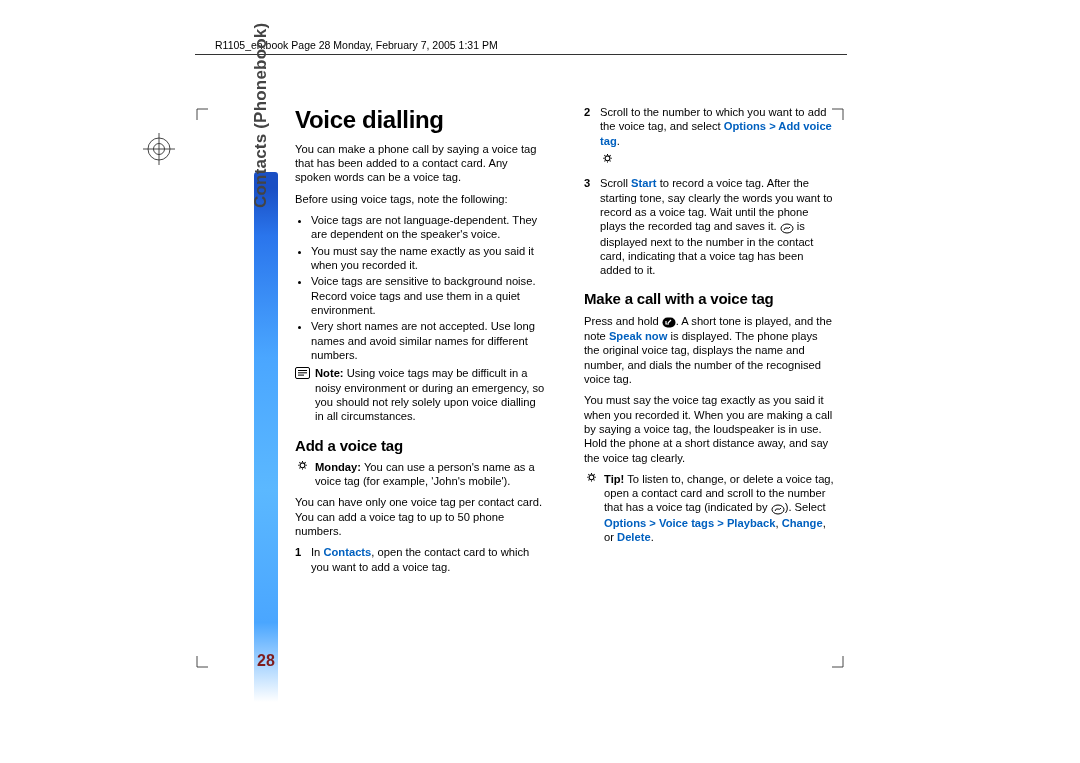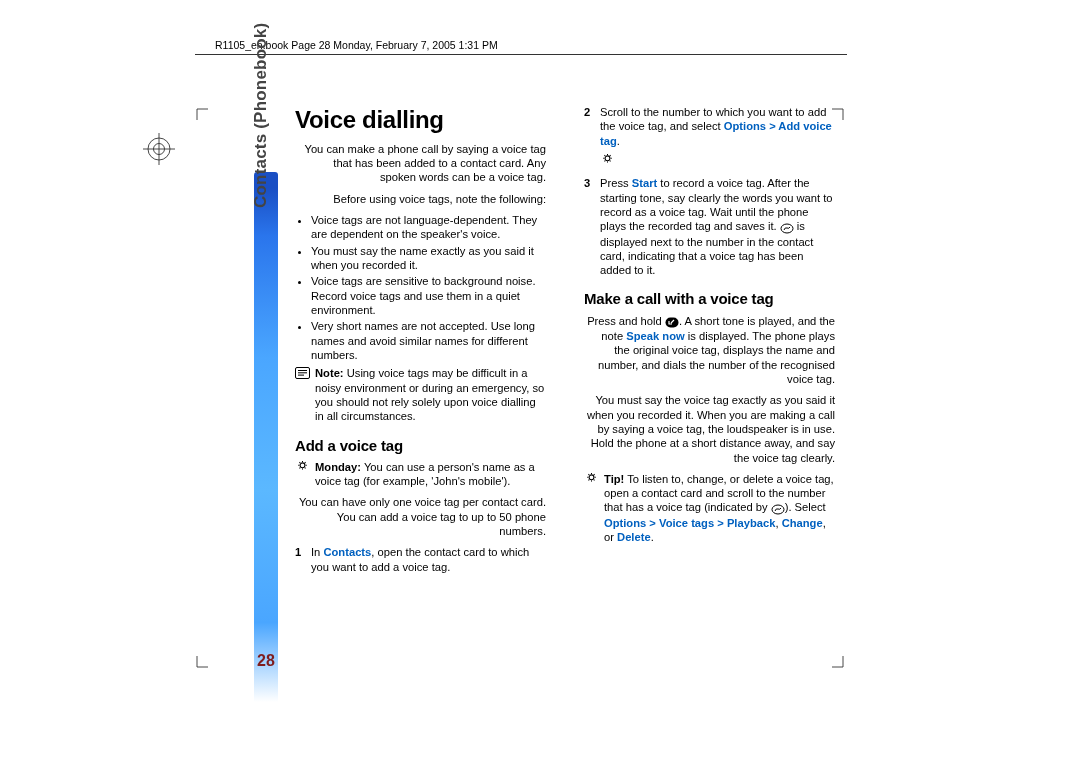--- a/index.html
+++ b/index.html
@@ -97,21 +97,21 @@
     margin-bottom: 6px;
     letter-spacing: -0.3px;
   }
   .h2 {
     font-size: 15px;
     font-weight: 700;
     margin-top: 12px;
     margin-bottom: 5px;
     letter-spacing: -0.2px;
   }
-  .para { margin-bottom: 7px; text-align: right; }
+  .para { margin-bottom: 7px; }
   .bullets { list-style: disc; padding-left: 16px; margin-bottom: 4px; }
   .bullets li { margin-bottom: 2px; }
   .ol { list-style: none; padding-left: 0; }
   .ol li { display: flex; margin-bottom: 5px; }
   .ol .num { font-weight: 700; min-width: 16px; }
   .ol .body { flex: 1; }
   .note-row, .tip-row, .ex-row { display: flex; margin-bottom: 7px; }
   .ticon { min-width: 18px; margin-right: 2px; padding-top:1px;}
   .ticon svg { width: 15px; height: 12px; }
   .link-inline { color: #0060bf; font-weight: 700; }
@@ -237,21 +237,21 @@
                 <line x1="10.1" y1="7.6" x2="11.1" y2="8.6"></line>
                 <line x1="3.9" y1="8.6" x2="4.9" y2="7.6"></line>
                 <line x1="10.1" y1="2.4" x2="11.1" y2="1.4"></line>
               </g>
             </svg>
         </span>
       </div>
       <ol class="ol">
         <li>
           <span class="num">3</span>
-          <span class="body"><span>Press </span><span class="link-inline">Start</span><span> to record a voice tag. After the starting tone, say clearly the words you want to record as a voice tag. Wait until the phone plays the recorded tag and saves it. </span><span class="key-icon"><svg viewBox="0 0 14 11">
+          <span class="body"><span>Scroll </span><span class="link-inline">Start</span><span> to record a voice tag. After the starting tone, say clearly the words you want to record as a voice tag. Wait until the phone plays the recorded tag and saves it. </span><span class="key-icon"><svg viewBox="0 0 14 11">
                   <ellipse cx="7" cy="5.5" rx="6" ry="4.5" fill="none" stroke="#000" stroke-width="1"></ellipse>
                   <path d="M4 7 Q5 4 7 5 Q9 6 10 4" fill="none" stroke="#000" stroke-width="1"></path>
                 </svg></span><span> is displayed next to the number in the contact card, indicating that a voice tag has been added to it.</span></span>
         </li>
       </ol>
 
       <div class="h2">Make a call with a voice tag</div>
       <div class="para">
         <span>Press and hold </span><span class="key-icon"><svg viewBox="0 0 14 11">
               <rect x="0.5" y="0.5" width="13" height="10" rx="5" fill="#000"></rect>

